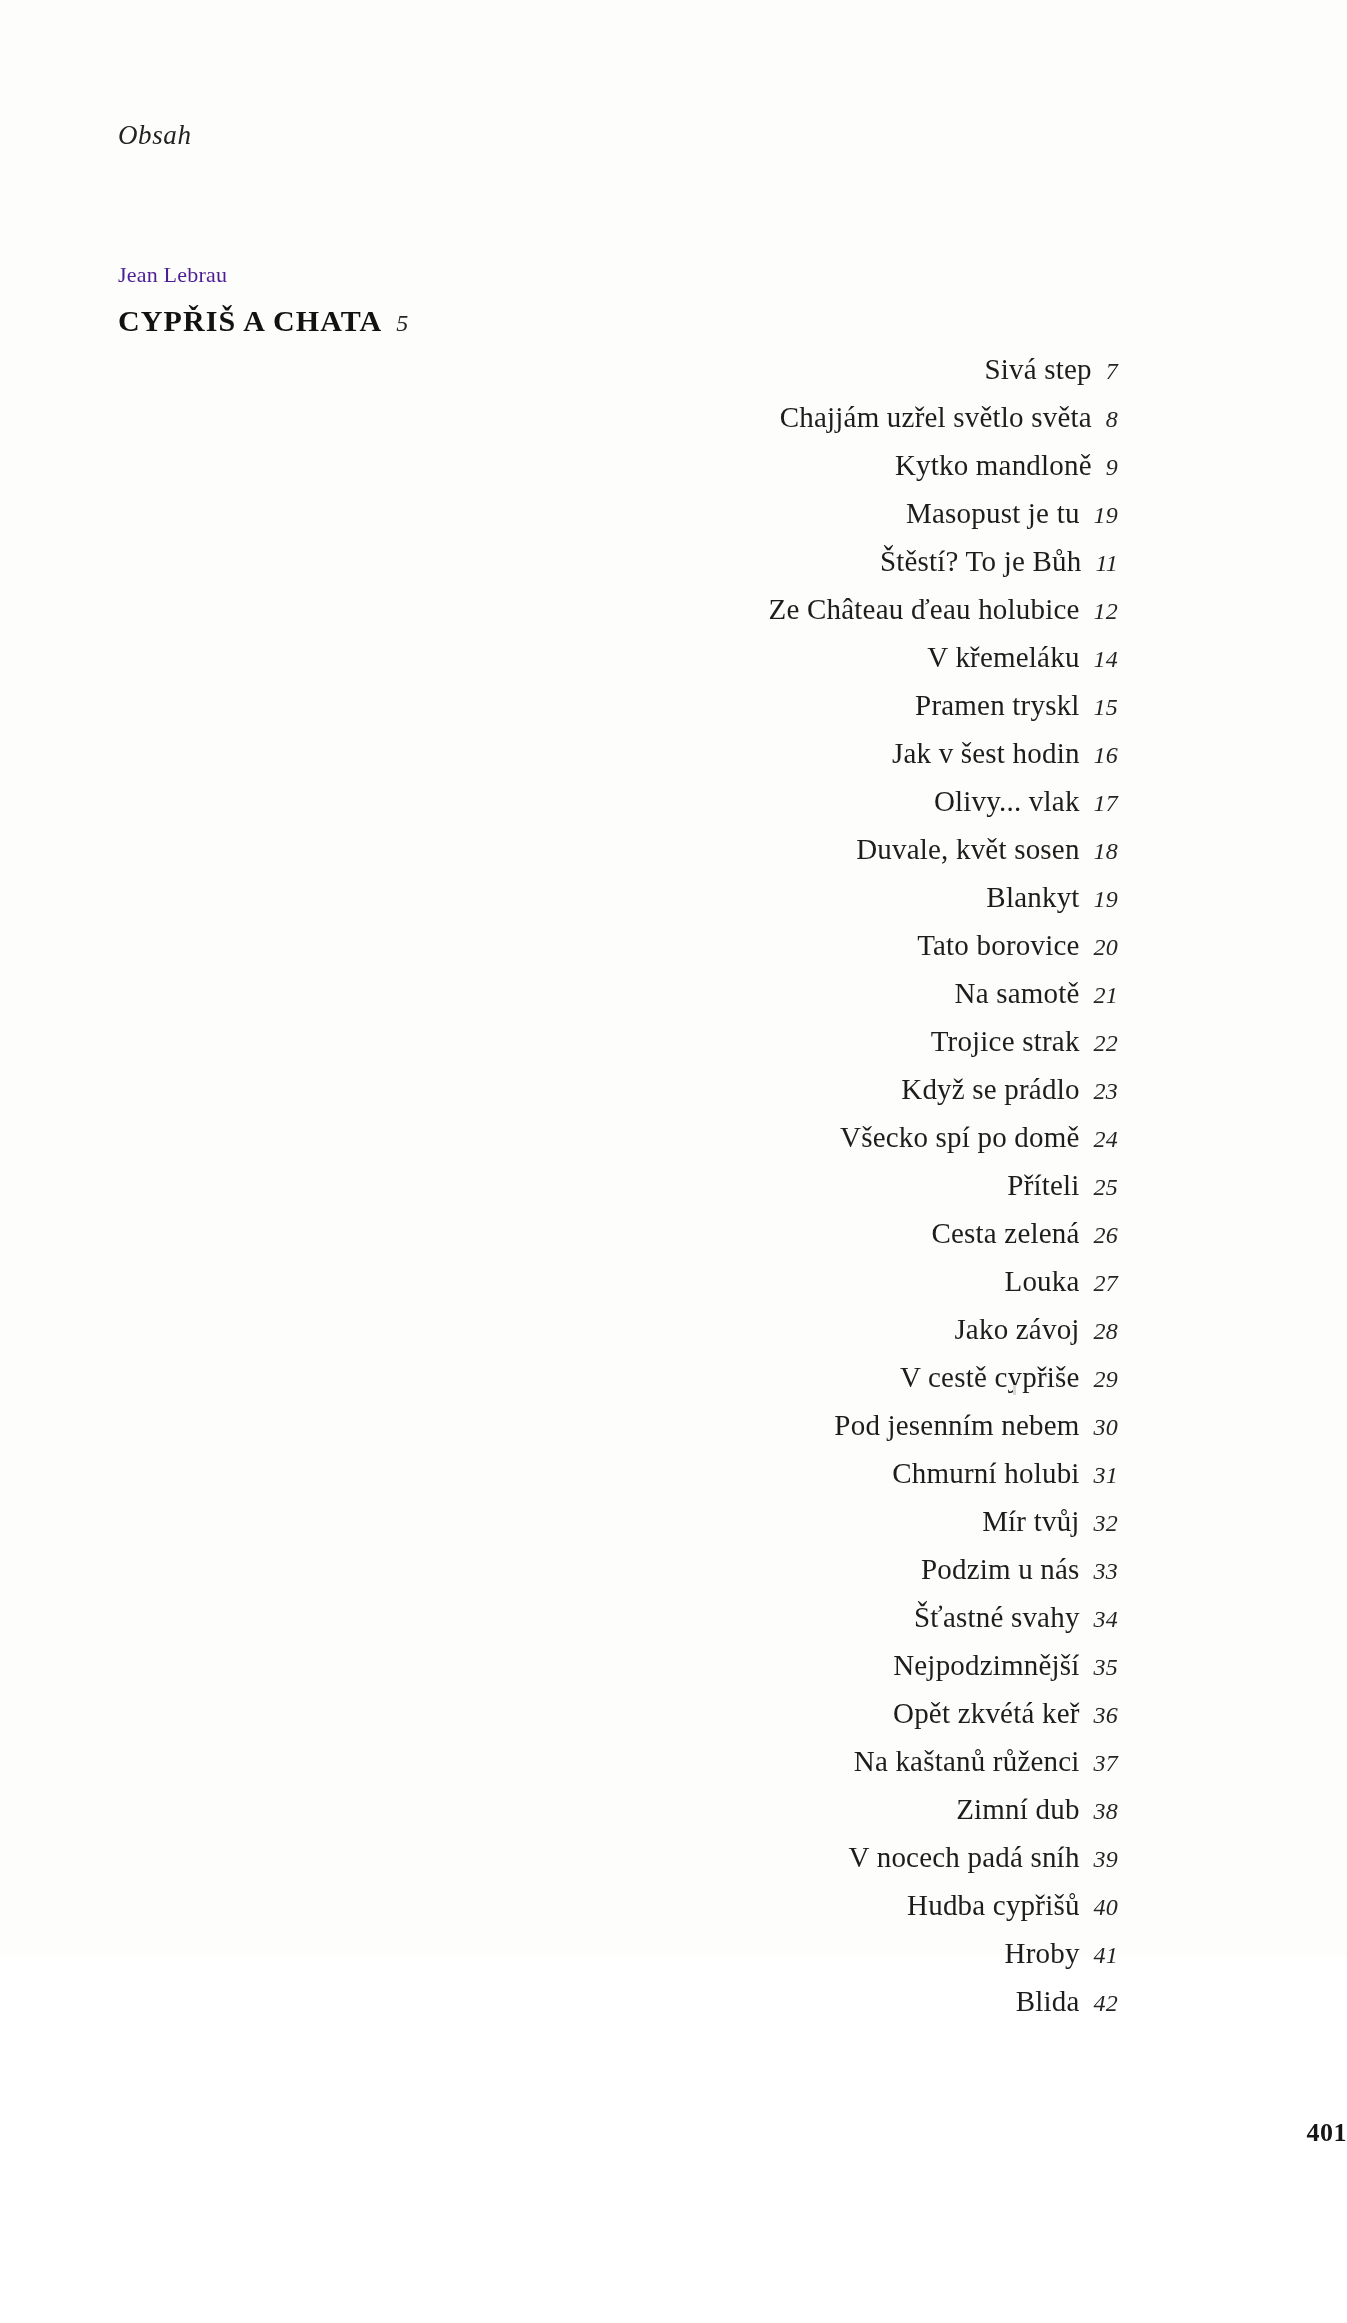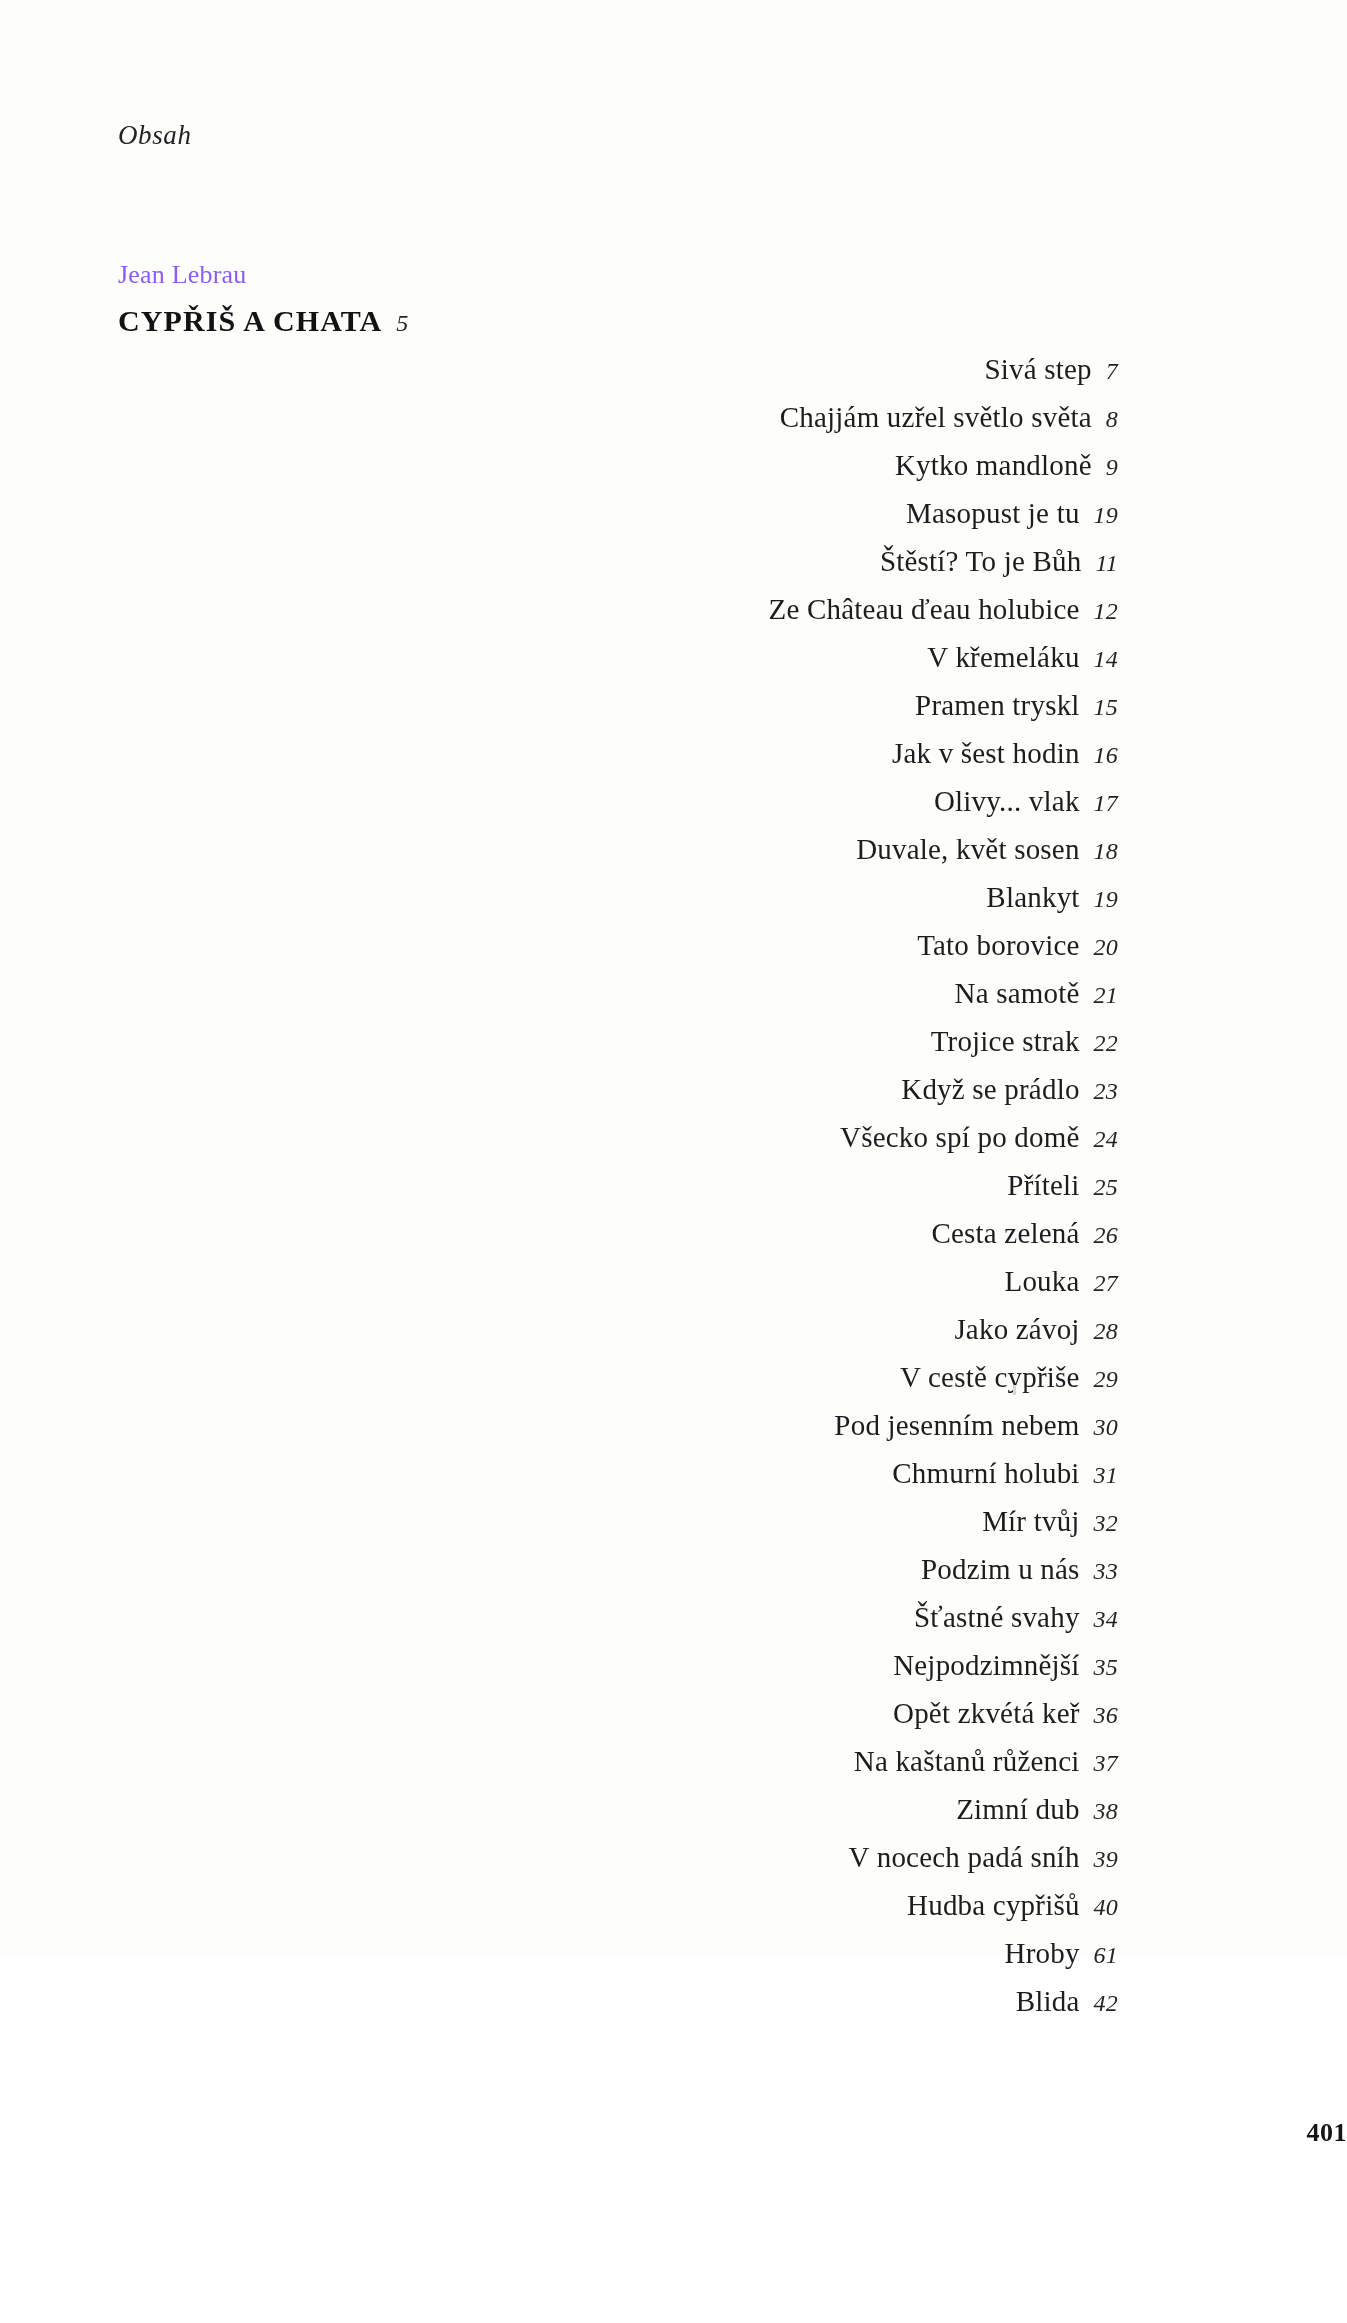--- a/index.html
+++ b/index.html
@@ -31,23 +31,23 @@
     letter-spacing: 0.6px;
     color: #232323;
   }
   .toc {
     position: absolute;
     left: 118px;
     top: 252px;
     width: 1000px;
   }
   .author {
-    font-size: 26px;
+    font-size: 22px;
     line-height: 46px;
-    color: #8b5cf6;
+    color: #4c1d95;
     letter-spacing: 0.2px;
   }
   .work-title {
     font-size: 30px;
     font-weight: bold;
     line-height: 46px;
     letter-spacing: 1.1px;
     color: #121212;
   }
   .work-title .pg {
@@ -133,21 +133,21 @@
       <div class="entry"><span>Chmurní holubi</span><span class="pg">31</span></div>
       <div class="entry"><span>Mír tvůj</span><span class="pg">32</span></div>
       <div class="entry"><span>Podzim u nás</span><span class="pg">33</span></div>
       <div class="entry"><span>Šťastné svahy</span><span class="pg">34</span></div>
       <div class="entry"><span>Nejpodzimnější</span><span class="pg">35</span></div>
       <div class="entry"><span>Opět zkvétá keř</span><span class="pg">36</span></div>
       <div class="entry"><span>Na kaštanů růženci</span><span class="pg">37</span></div>
       <div class="entry"><span>Zimní dub</span><span class="pg">38</span></div>
       <div class="entry"><span>V nocech padá sníh</span><span class="pg">39</span></div>
       <div class="entry"><span>Hudba cypřišů</span><span class="pg">40</span></div>
-      <div class="entry"><span>Hroby</span><span class="pg">61</span></div>
+      <div class="entry"><span>Hroby</span><span class="pg">41</span></div>
       <div class="entry"><span>Blida</span><span class="pg">42</span></div>
     </div>
   </div>
 
   <div class="speck"></div>
 
   <div class="folio">401</div>
 </div>
 
 </body></html>

